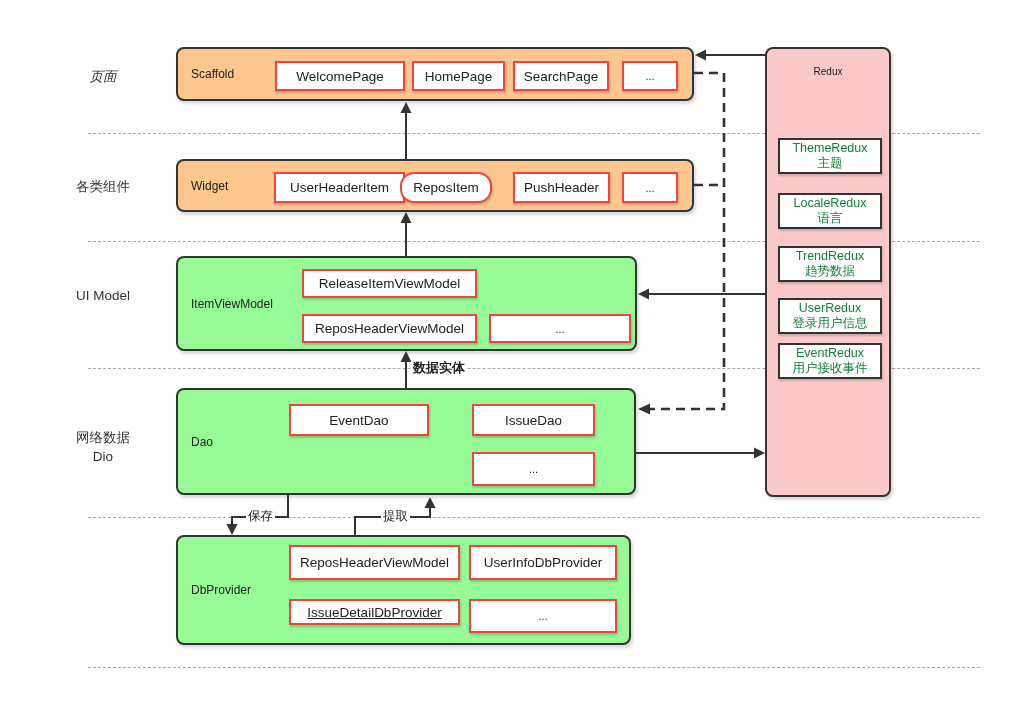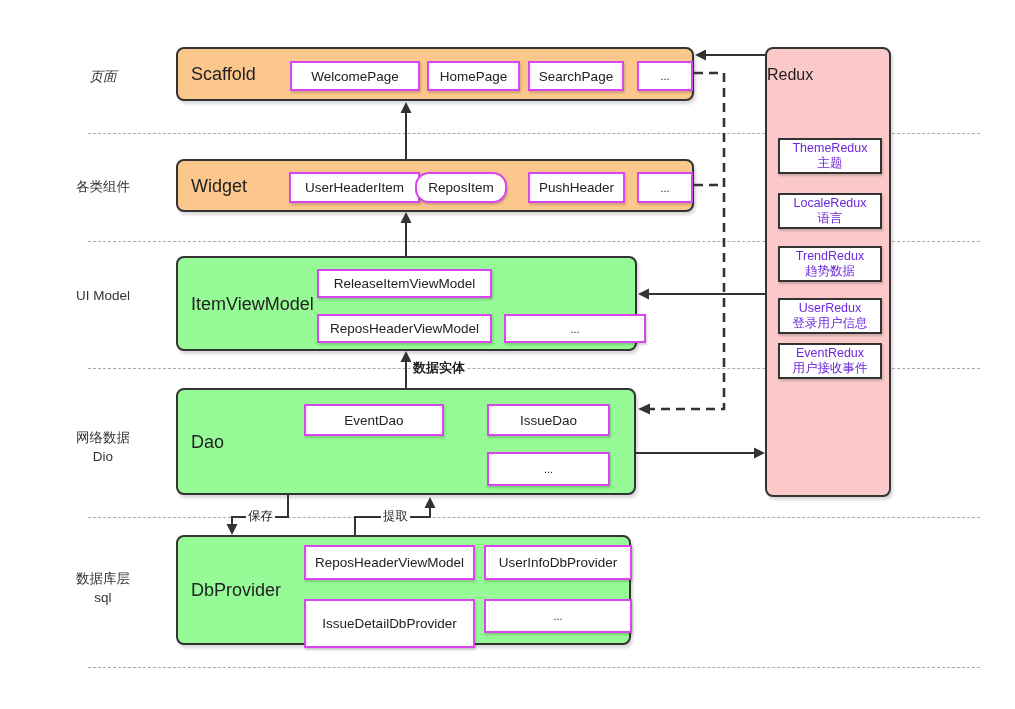--- a/index.html
+++ b/index.html
@@ -12,32 +12,32 @@
   .left-label { position:absolute; left:33px; width:140px; text-align:center;
                 font-size:13.5px; line-height:19px; color:#333; white-space:pre-line; }
 
   .row-box { position:absolute; border:2px solid #333; border-radius:8px;
              box-shadow:2px 3px 3px rgba(0,0,0,0.15); }
   .orange { background:#fbc78d; }
   .green  { background:#96fb96; }
   .pink   { background:#fbc9c9; }
 
   .row-label { position:absolute; left:13px; top:50%; transform:translateY(-50%);
-               font-size:18px; color:#222; white-space:nowrap;text-align:right; }
+               font-size:12px; color:#222; white-space:nowrap;text-align:right; }
 
-  .item-box { position:absolute; background:#ffffff; border:2px solid #d946ef;
+  .item-box { position:absolute; background:#ffffff; border:2px solid #ef4444;
               display:flex; align-items:center; justify-content:center;
               font-size:13.5px; color:#222; box-shadow:1px 2px 2px rgba(0,0,0,0.18);
-              white-space:nowrap;margin-left:15px; }
+              white-space:nowrap; }
 
-  .redux-title { position:absolute; top:17px; left:0; width:100%; text-align:left;
-                 font-size:16px; color:#222; }
+  .redux-title { position:absolute; top:17px; left:0; width:100%; text-align:center;
+                 font-size:10px; color:#222; }
   .redux-item { position:absolute; left:11px; width:104px; height:36px; background:#fff;
                 border:2px solid #333; text-align:center; font-size:12.5px; line-height:15px;
-                padding-top:1px; color:#6d28d9; box-shadow:1px 2px 2px rgba(0,0,0,0.18); }
+                padding-top:1px; color:#15803d; box-shadow:1px 2px 2px rgba(0,0,0,0.18); }
 
   .connector-layer { position:absolute; left:0; top:0; pointer-events:none; }
   .conn { stroke:#333; stroke-width:2; fill:none; }
   .conn-dashed { stroke:#333; stroke-width:2.6; fill:none; stroke-dasharray:9 6; }
   .head { fill:#333; stroke:none; }
 
   .edge-label { position:absolute; background:#ffffff; font-size:12.5px; color:#222;
                 padding:0 2px; line-height:15px; white-space:nowrap; }
   .edge-label.bold { font-weight:bold; font-size:13px; }
 </style>
@@ -50,22 +50,20 @@
   <div class="separator" style="top:241px;"></div>
   <div class="separator" style="top:368px;"></div>
   <div class="separator" style="top:517px;"></div>
   <div class="separator" style="top:667px;"></div>
 
   <div class="left-label" style="top:67px;font-style:italic;">页面</div>
   <div class="left-label" style="top:177px;">各类组件</div>
   <div class="left-label" style="top:286px;">UI Model</div>
   <div class="left-label" style="top:428px;">网络数据
 Dio</div>
-  <div class="left-label" style="top:569px;">数据库层
-sql</div>
 
   <div class="row-box orange" style="left:176px;top:47px;width:518px;height:54px;">
     <span class="row-label">Scaffold</span>
     <div class="item-box" style="left:97px;top:12px;width:130px;height:30px;">WelcomePage</div>
     <div class="item-box" style="left:234px;top:12px;width:93px;height:30px;">HomePage</div>
     <div class="item-box" style="left:335px;top:12px;width:96px;height:30px;">SearchPage</div>
     <div class="item-box" style="left:444px;top:12px;width:56px;height:30px;font-size:11px;">...</div>
   </div>
 
   <div class="row-box orange" style="left:176px;top:159px;width:518px;height:53px;">
@@ -87,21 +85,21 @@
     <span class="row-label">Dao</span>
     <div class="item-box" style="left:111px;top:14px;width:140px;height:32px;">EventDao</div>
     <div class="item-box" style="left:294px;top:14px;width:123px;height:32px;">IssueDao</div>
     <div class="item-box" style="left:294px;top:62px;width:123px;height:34px;font-size:11px;">...</div>
   </div>
 
   <div class="row-box green" style="left:176px;top:535px;width:455px;height:110px;">
     <span class="row-label">DbProvider</span>
     <div class="item-box" style="left:111px;top:8px;width:171px;height:35px;">ReposHeaderViewModel</div>
     <div class="item-box" style="left:291px;top:8px;width:148px;height:35px;">UserInfoDbProvider</div>
-    <div class="item-box" style="left:111px;top:62px;width:171px;height:49px;">IssueDetailDbProvider</div>
+    <div class="item-box" style="left:111px;top:62px;width:171px;height:26px;text-decoration:underline;">IssueDetailDbProvider</div>
     <div class="item-box" style="left:291px;top:62px;width:148px;height:34px;font-size:11px;">...</div>
   </div>
 
   <div class="row-box pink" style="left:765px;top:47px;width:126px;height:450px;">
     <div class="redux-title">Redux</div>
     <div class="redux-item" style="top:89px;">
       <div>ThemeRedux</div>
       <div>主题</div>
     </div>
     <div class="redux-item" style="top:144px;">

